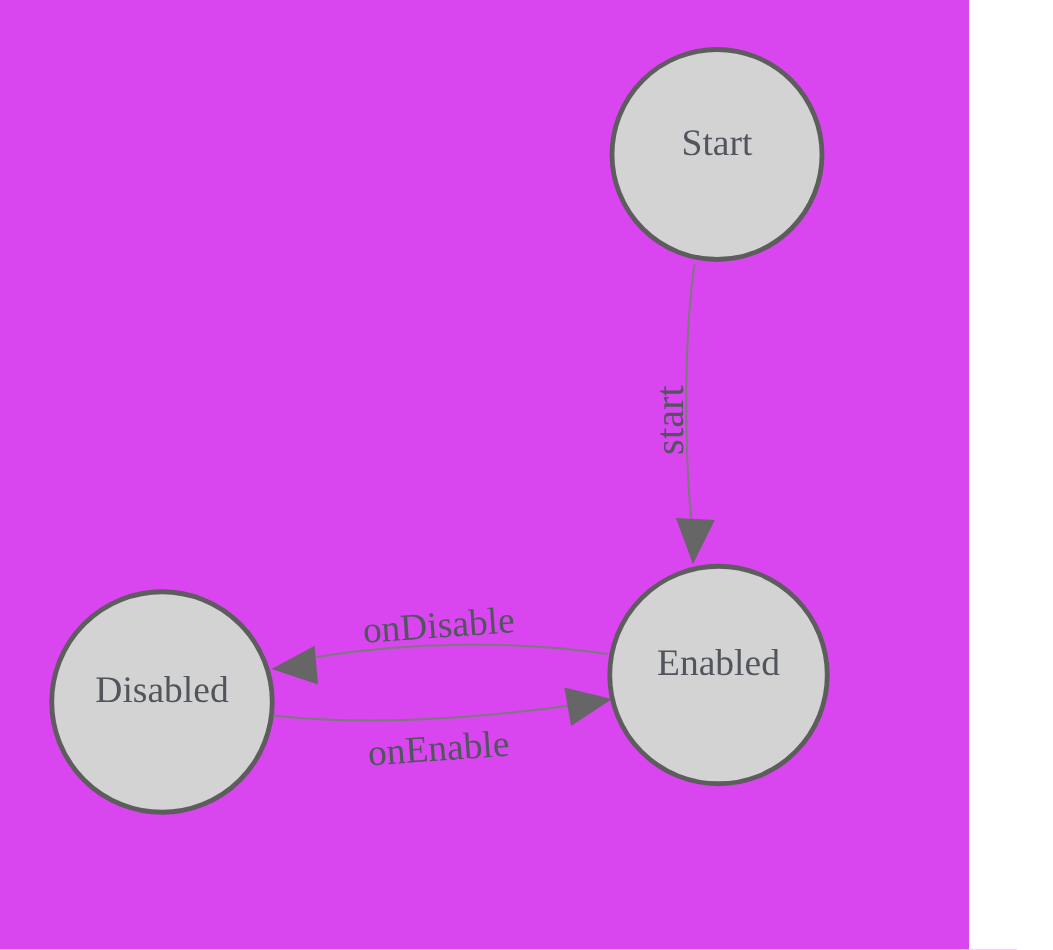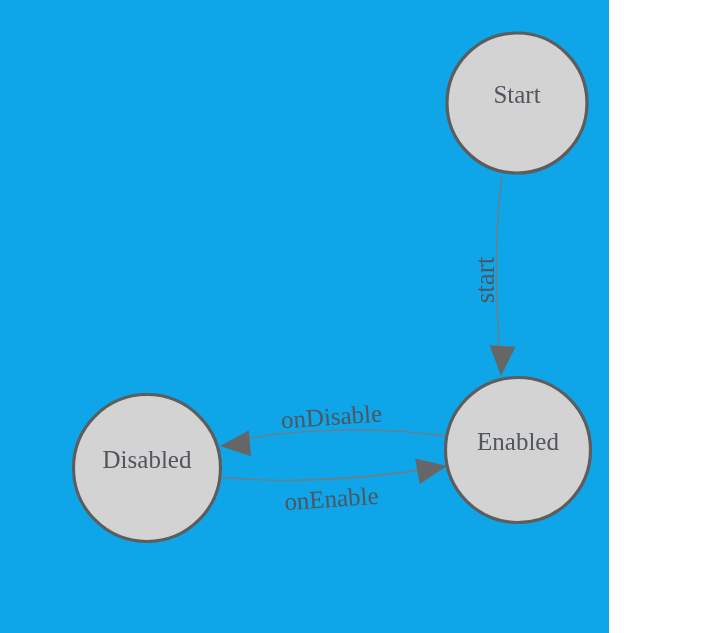--- a/index.html
+++ b/index.html
@@ -7,24 +7,23 @@
     padding: 0;
     background: #ffffff;
   }
   body {
     width: 702px;
     height: 633px;
     overflow: hidden;
   }
   .stage {
     position: relative;
-    width: 570px;
+    width: 646px;
     height: 633px;
-    background: #0ea5e9;
-    padding-left: 39px;
+    background: #d946ef;
   }
   svg {
     display: block;
   }
   svg text {
     font-family: "Liberation Serif", "DejaVu Serif", serif;
   }
   .node-circle {
     cursor: default;
   }

